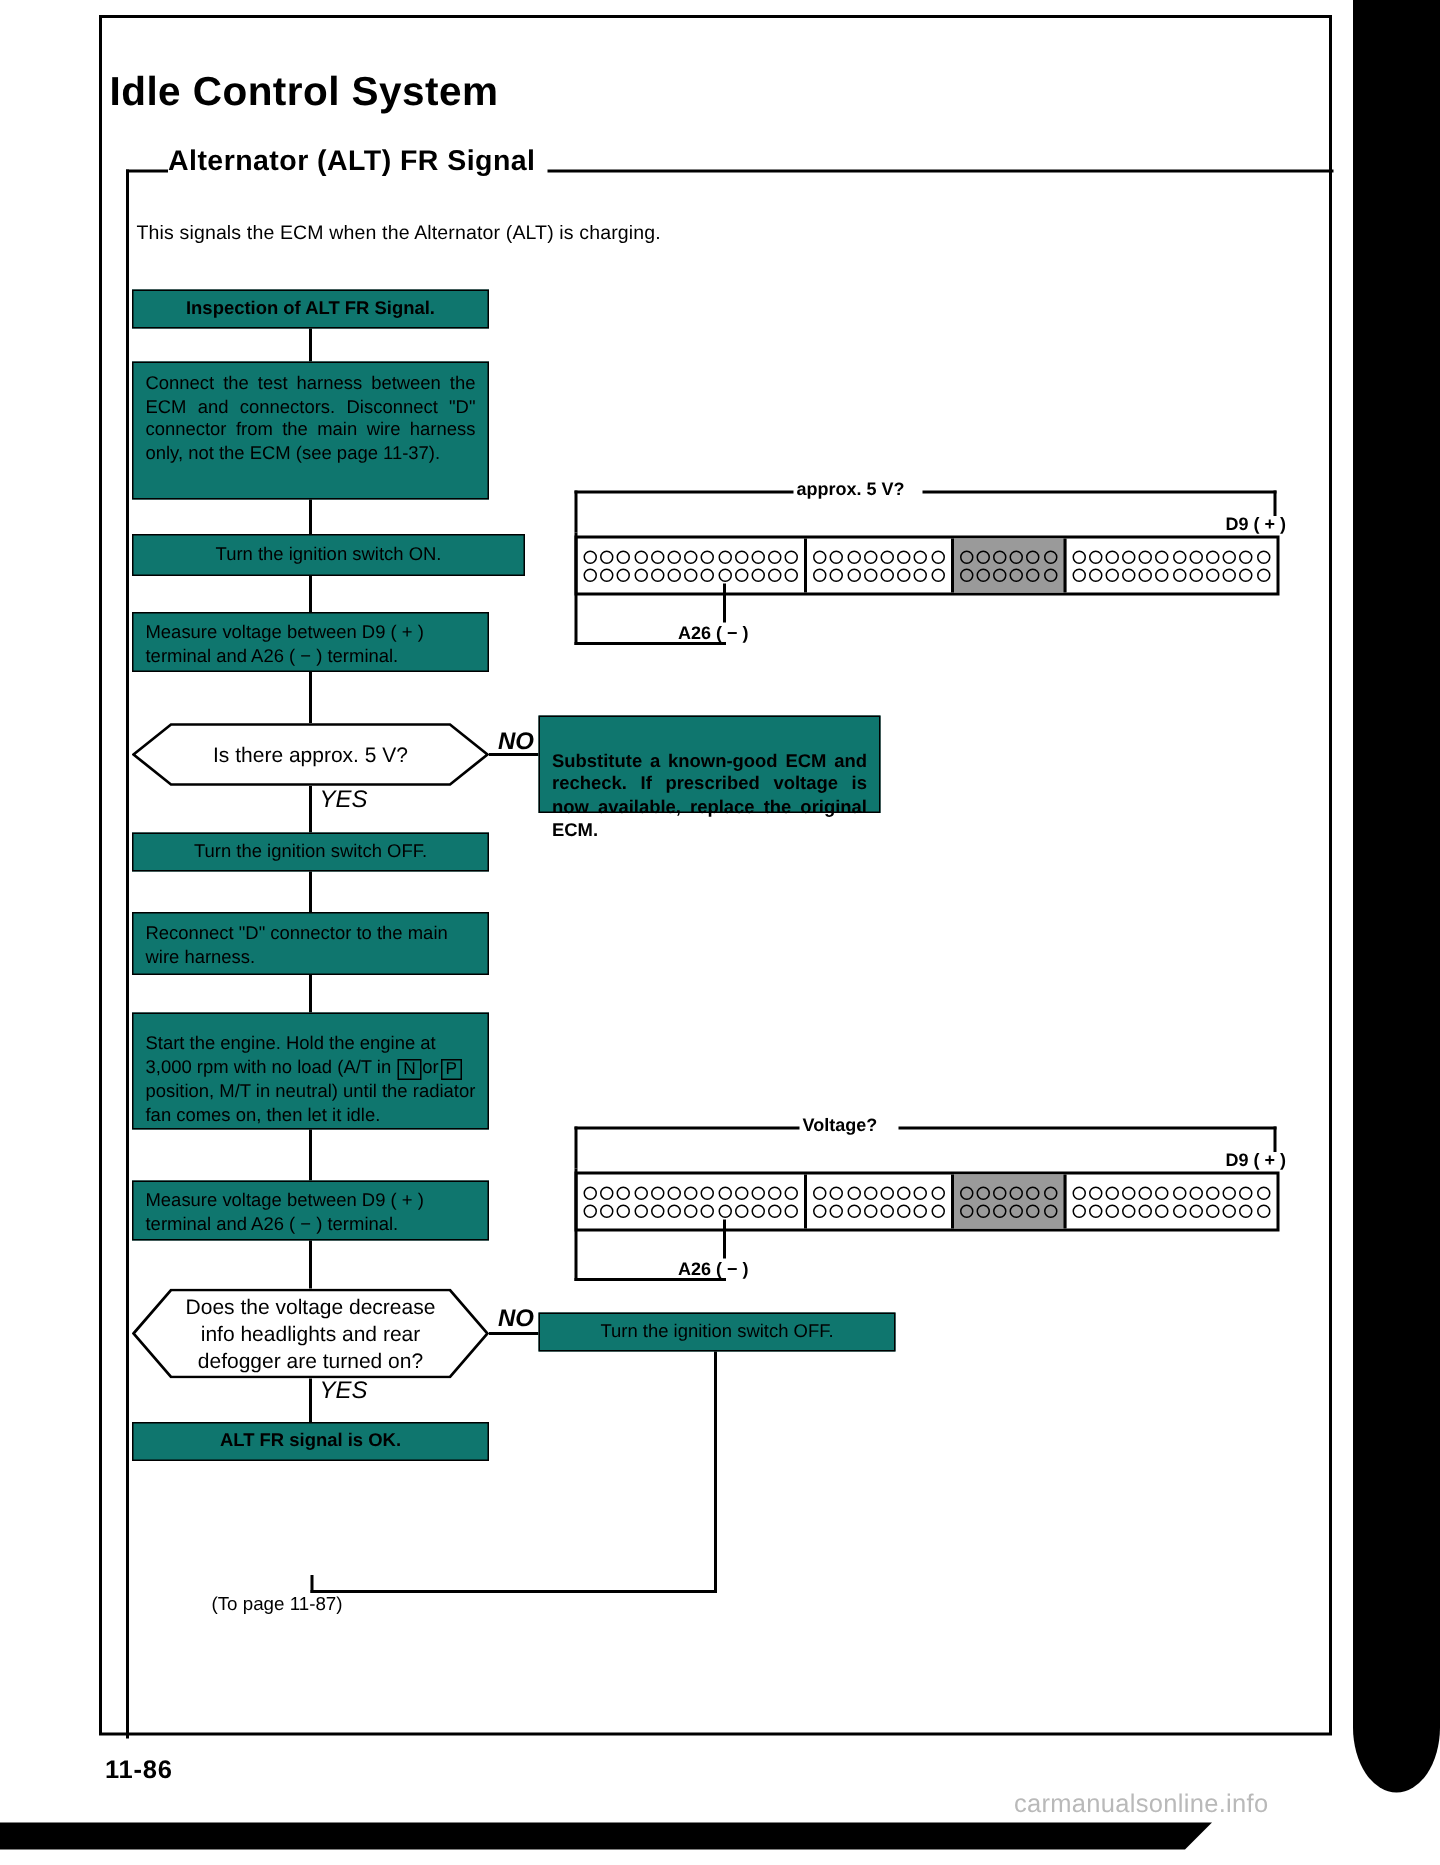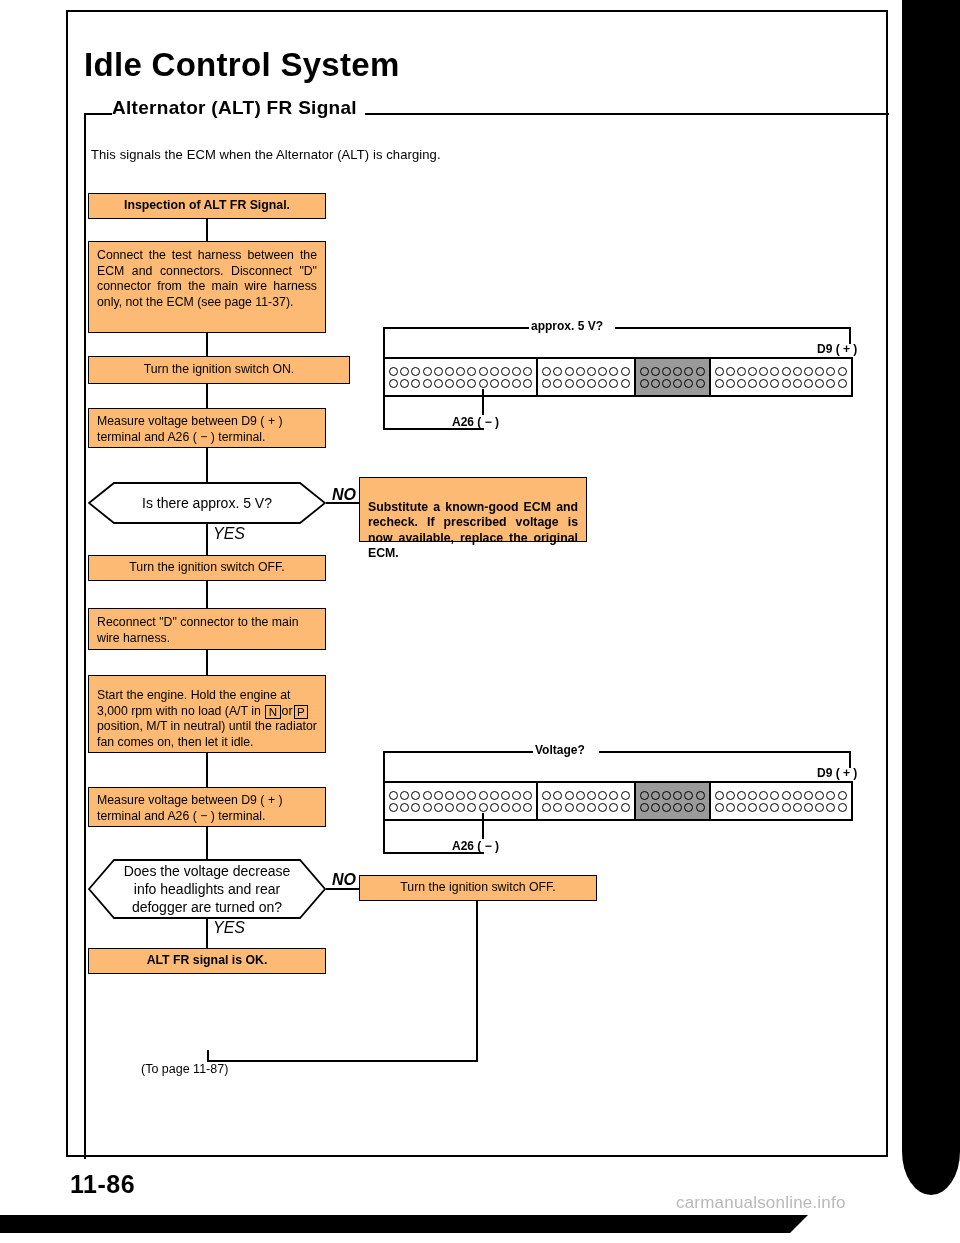--- a/index.html
+++ b/index.html
@@ -52,22 +52,22 @@
   #page-frame {
     position: absolute;
     left: 66px; top: 10px;
     width: 822px; height: 1147px;
     border: 2px solid #000;
   }
 
   
   #page-title {
     position: absolute;
-    left: 84px; top: 46px;
-    font-size: 33px; font-weight: bold;
+    left: 73px; top: 46px;
+    font-size: 27px; font-weight: bold;
     letter-spacing: .3px;
   }
   #section-title {
     position: absolute;
     left: 112px; top: 97px;
     font-size: 19px; font-weight: bold;
     letter-spacing: .3px;
     background: #fff;
     padding-right: 8px;
     z-index: 2;
@@ -89,21 +89,21 @@
     position: absolute;
     left: 91px; top: 147px;
     font-size: 13px;
     letter-spacing: .1px;
   }
 
   
   .fc-box {
     position: absolute;
     border: 1.6px solid #000;
-    background: #fdba74;
+    background: #0f766e;
     font-size: 12.3px;
     line-height: 1.28;
     padding: 5px 8px;
   }
   .fc-box.center { text-align: center; }
   .fc-box.bold { font-weight: bold; }
   .fc-box.justify { text-align: justify; }
 
   .connector {
     position: absolute;
@@ -191,21 +191,21 @@
 
   
   #to-page {
     position: absolute;
     left: 141px; top: 1062px;
     font-size: 12.5px;
   }
   #page-number {
     position: absolute;
     left: 70px; top: 1170px;
-    font-size: 25px;
+    font-size: 17px;
     font-weight: bold;
     letter-spacing: .5px;
   }
 </style>
 </head>
 <body>
 
 <div id="scan-edge-right"></div>
 <div id="scan-edge-bottom"></div>
 <div id="watermark">carmanualsonline.info</div>

